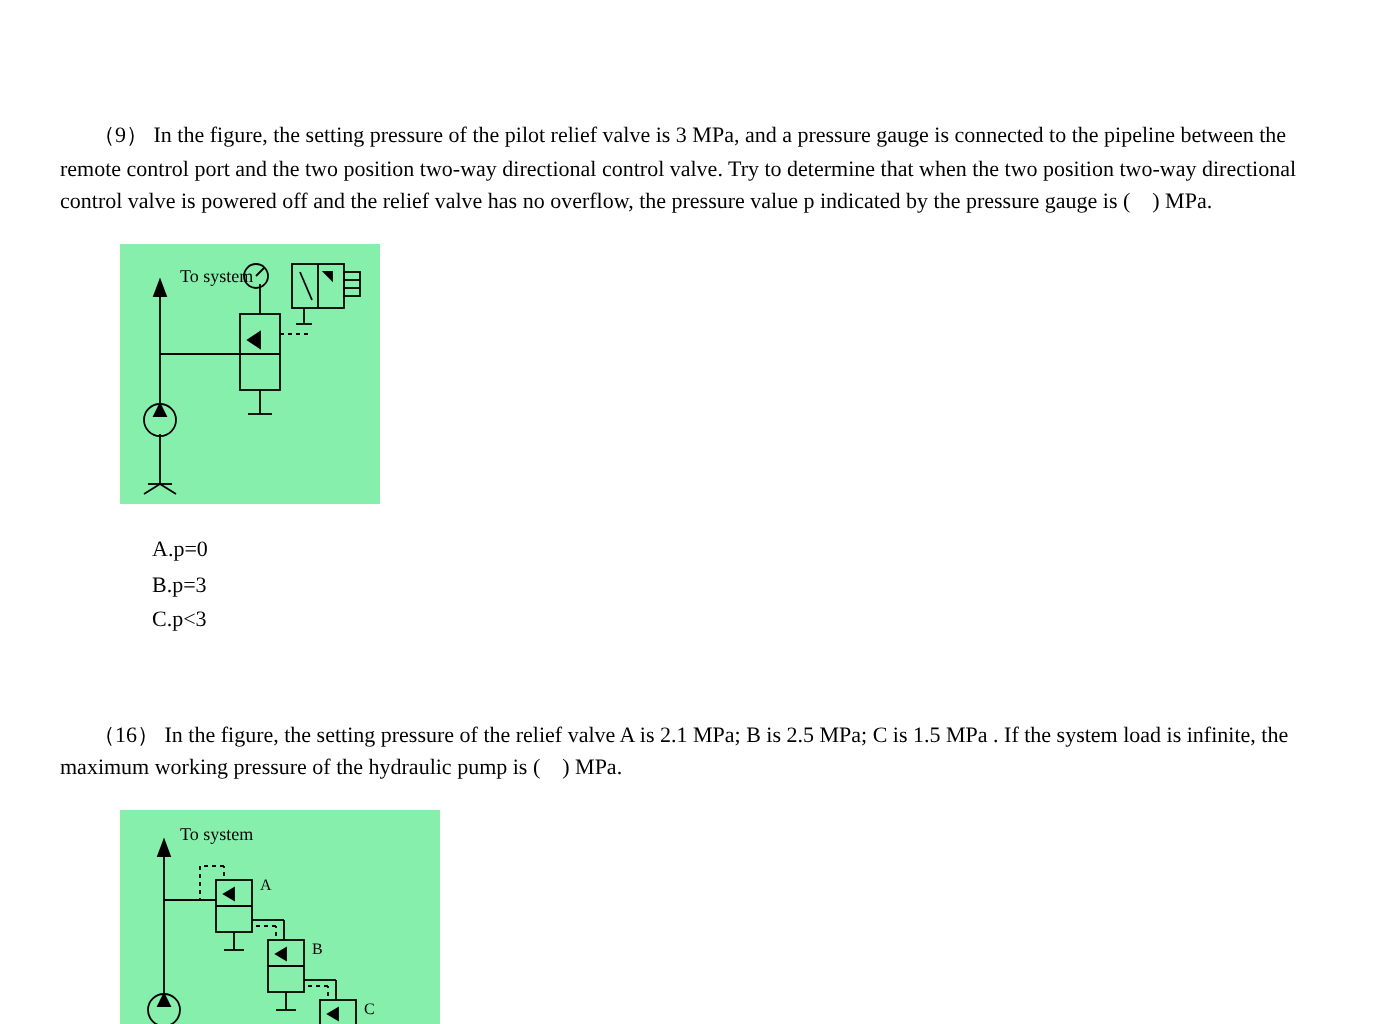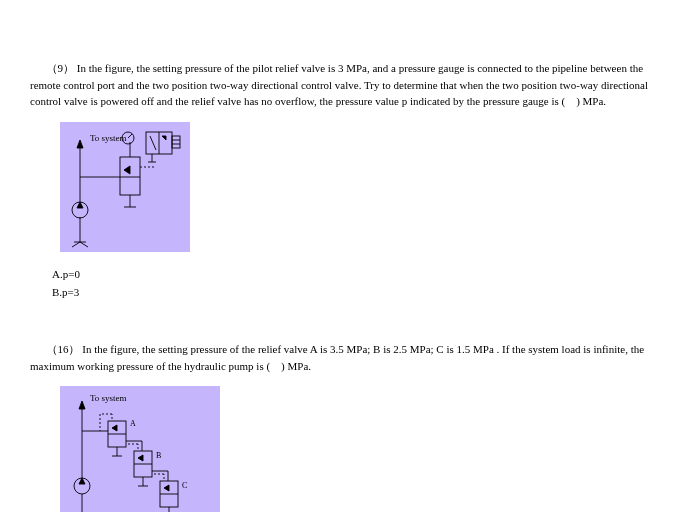--- a/index.html
+++ b/index.html
@@ -16,26 +16,26 @@
   .question {
     margin-bottom: 18px;
   }
   .qtext {
     text-indent: 1.5em;
     margin-bottom: 6px;
     margin-top: 40px;
   }
   .figure {
     margin: 6px 0 10px 30px;
-    background: #c4b5fd;
+    background: #86efac;
     display: inline-block;
   }
   .figure svg { display: block; }
   .options {
-    margin-left: 22px;
+    margin-left: 46px;
     line-height: 1.6;
   }
   .opt { }
   .to-system-label {
     font-size: 9px;
   }
 </style>
 </head>
 <body>
 
@@ -86,27 +86,28 @@
 
         <line x1="92" y1="32" x2="92" y2="40"></line>
         <line x1="88" y1="40" x2="96" y2="40"></line>
       </g>
     </svg>
   </div>
 
   <div class="options">
     <div class="opt">A.p=0</div>
     <div class="opt">B.p=3</div>
+    <div class="opt">C.p&lt;3</div>
   </div>
 </div>
 
 <div class="question">
   <div class="qtext">
     <span>（16）</span>
-    <span>In the figure, the setting pressure of the relief valve A is 3.5 MPa; B is 2.5 MPa; C is 1.5 MPa . If the system load is infinite, the maximum working pressure of the hydraulic pump is ( ) MPa.</span>
+    <span>In the figure, the setting pressure of the relief valve A is 2.1 MPa; B is 2.5 MPa; C is 1.5 MPa . If the system load is infinite, the maximum working pressure of the hydraulic pump is ( ) MPa.</span>
   </div>
 
   <div class="figure">
     <svg width="160" height="140" viewBox="0 0 160 140">
       <g stroke="#000" stroke-width="0.9" fill="none">
 
         <line x1="22" y1="130" x2="22" y2="108"></line>
         <line x1="16" y1="130" x2="28" y2="130"></line>
         <line x1="14" y1="135" x2="22" y2="130"></line>
         <line x1="30" y1="135" x2="22" y2="130"></line>

